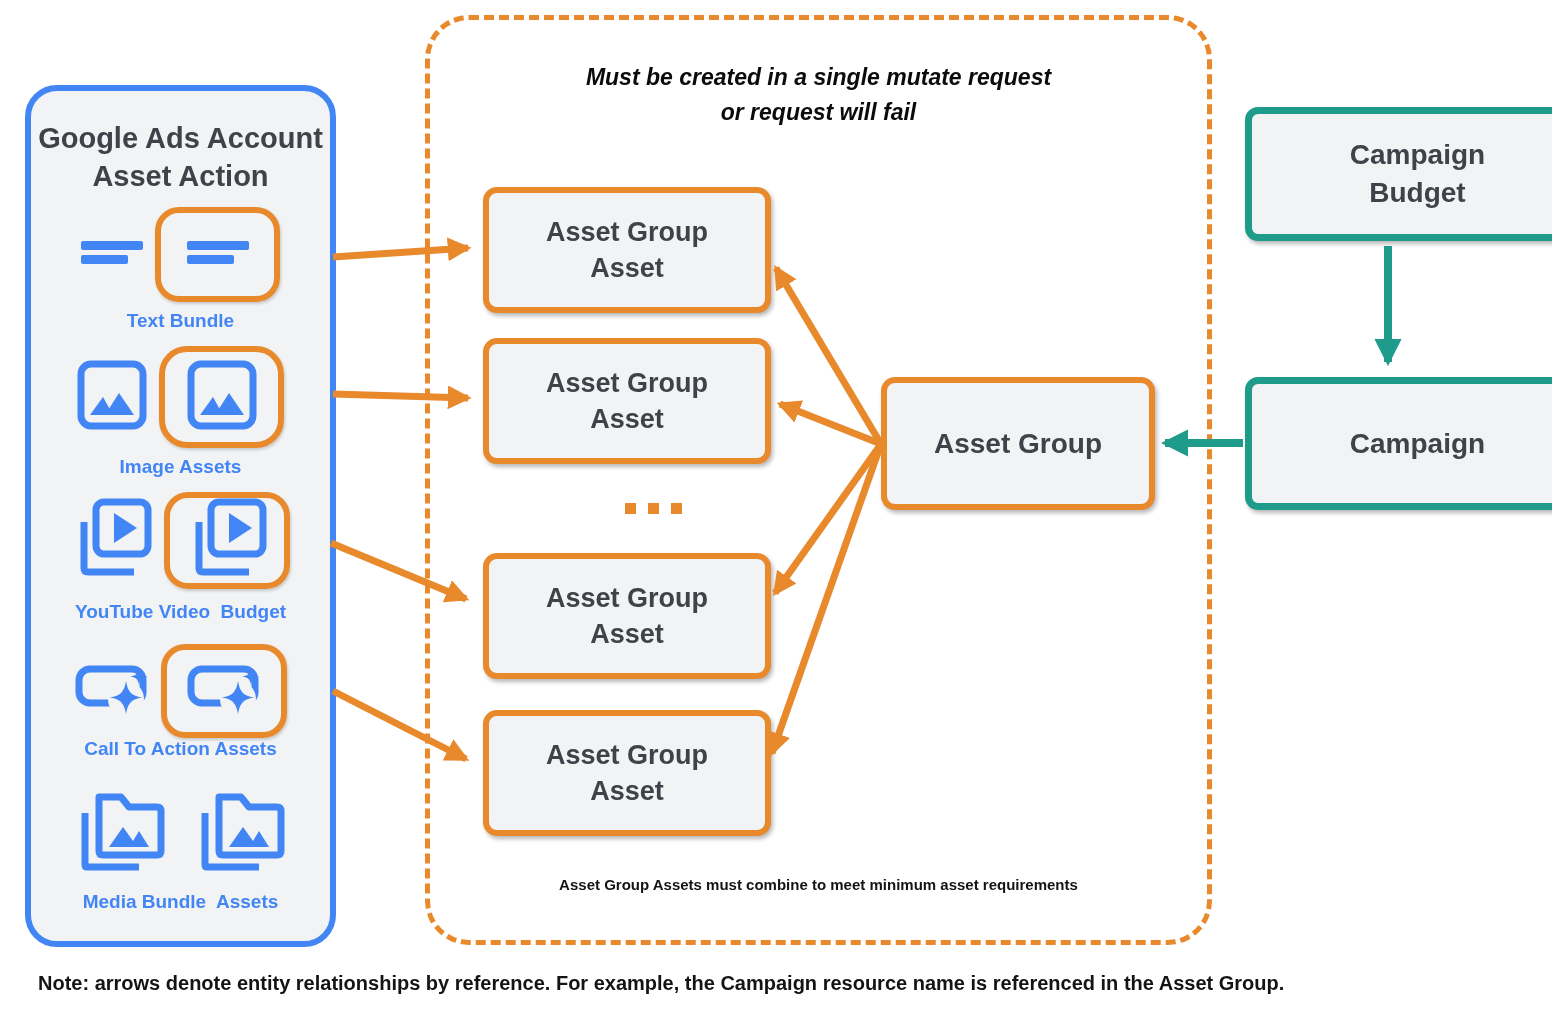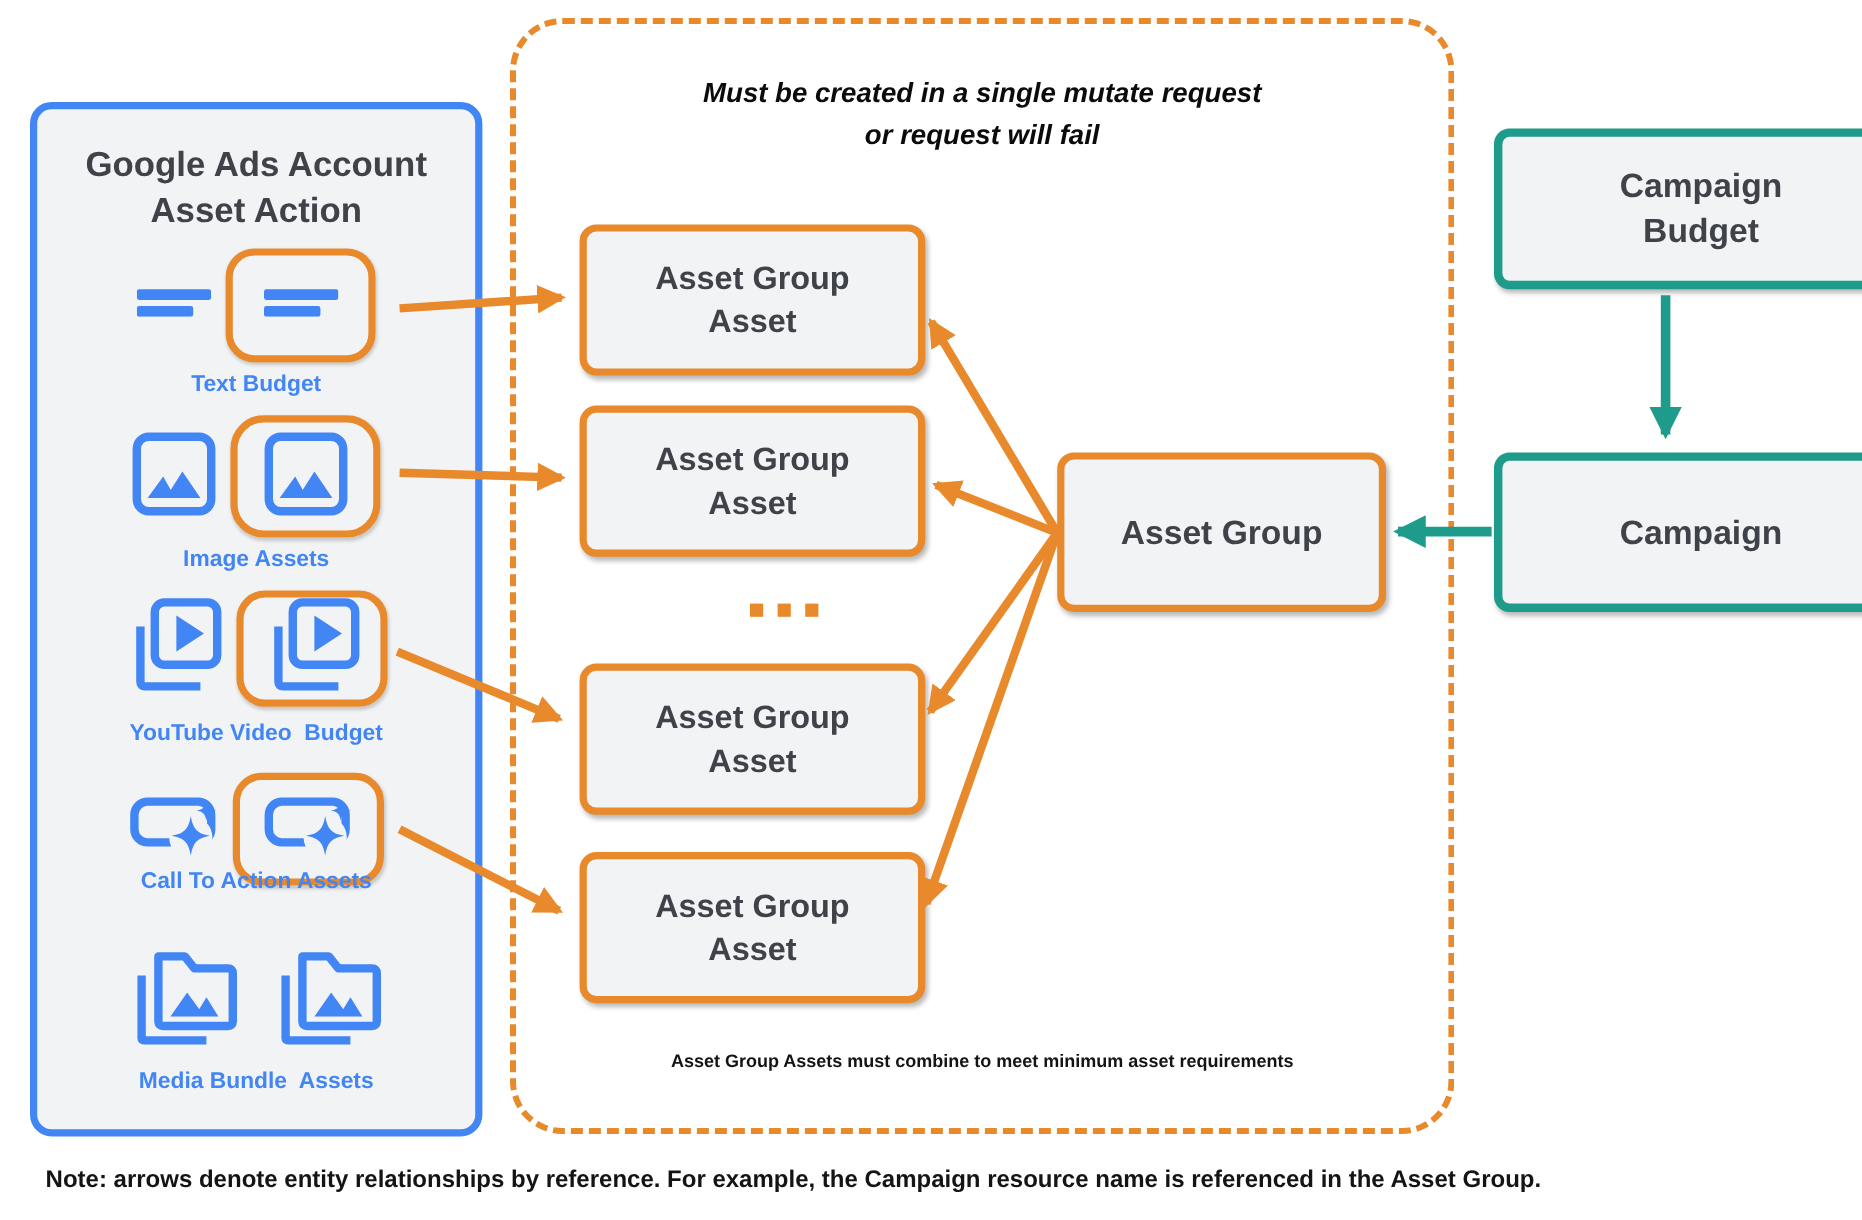--- a/index.html
+++ b/index.html
@@ -11,24 +11,24 @@
     --note_black:#141414;
   }
   *{margin:0;padding:0;box-sizing:border-box;}
   html,body{background:#fff;}
   body{
     width:1552px;height:1017px;position:relative;overflow:hidden;
     font-family:"Liberation Sans", sans-serif;
   }
   
   .library-panel{
-    position:absolute;left:25px;top:85px;width:377px;height:862px;
+    position:absolute;left:25px;top:85px;width:311px;height:862px;
     background:var(--box_fill);
     border:6px solid var(--blue);
-    border-radius:18px;
+    border-radius:32px;
   }
   .library-title{
     position:absolute;top:28px;left:0;width:100%;
     text-align:center;font-weight:bold;font-size:29px;line-height:1.32;
     color:var(--text_dark);
   }
   .lib-row{
     position:absolute;left:0;width:100%;
     display:flex;align-items:center;justify-content:center;gap:12px;
   }
@@ -133,21 +133,21 @@
     </span>
     <span class="orange-wrap" style="width:125px;height:95px;">
       <span class="icon">
         <svg width="62" height="24" viewBox="0 0 62 24">
             <rect class="f" x="0" y="1" width="62" height="9" rx="2"></rect>
             <rect class="f" x="0" y="15" width="47" height="9" rx="2"></rect>
           </svg>
       </span>
     </span>
   </div>
-  <div class="lib-label" style="top:219px;">Text Budget</div>
+  <div class="lib-label" style="top:219px;">Text Bundle</div>
 
   <div class="lib-row" style="top:255px;height:102px;">
     <span class="icon">
       <svg width="70" height="70" viewBox="0 0 70 70">
           <rect class="s" x="4" y="4" width="62" height="62" rx="10"></rect>
           <path class="f" d="M13 55 L26 37 L36 55 Z"></path>
           <path class="f" d="M28 55 L42 33 L57 55 Z"></path>
         </svg>
     </span>
     <span class="orange-wrap" style="width:125px;height:102px;border-radius:28px;">
@@ -195,21 +195,21 @@
       <span class="icon">
         <svg width="74" height="56" viewBox="0 0 74 56">
             <rect class="s" x="4" y="8" width="64" height="34" rx="11"></rect>
             <circle class="patch" cx="51" cy="38" r="18"></circle>
             <path class="f" d="M51 20 C52.8 31 56.5 34.7 67 36.5 C56.5 38.3 52.8 42 51 53 C49.2 42 45.5 38.3 35 36.5 C45.5 34.7 49.2 31 51 20 Z"></path>
             <path class="f" d="M64 7 C64.9 12.6 66.9 14.6 72.5 15.5 C66.9 16.4 64.9 18.4 64 24 C63.1 18.4 61.1 16.4 55.5 15.5 C61.1 14.6 63.1 12.6 64 7 Z"></path>
           </svg>
       </span>
     </span>
   </div>
-  <div class="lib-label" style="top:633px;">Call To Action Assets</div>
+  <div class="lib-label" style="top:647px;">Call To Action Assets</div>
 
   <div class="lib-row" style="top:692px;height:96px;gap:28px;">
     <span class="icon">
       <svg width="92" height="92" viewBox="0 0 92 92">
           <path class="s" d="M10 30 L10 82 Q10 84 12 84 L64 84"></path>
           <path class="s" d="M24 14 L46 14 L54 24 L82 24 Q86 24 86 28 L86 68 Q86 72 82 72 L28 72 Q24 72 24 68 Z"></path>
           <path class="f" d="M34 64 L48 44 L58 58 L64 48 L74 64 Z"></path>
         </svg>
     </span>
     <span class="icon">

